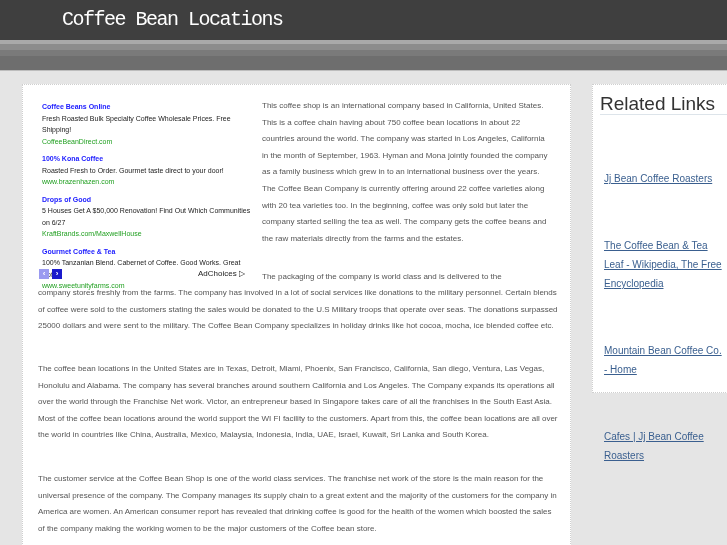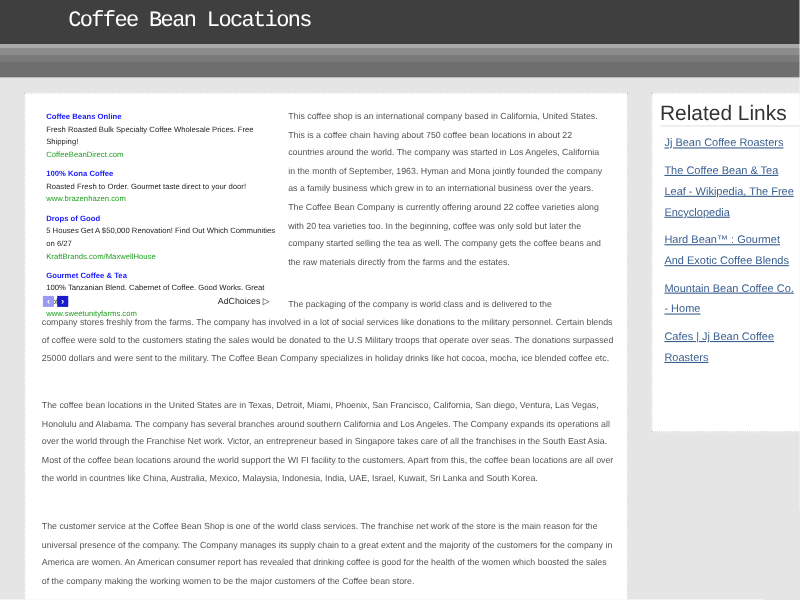--- a/index.html
+++ b/index.html
@@ -64,21 +64,21 @@
   .p4 { left: 38px; top: 471px; width: 520px; }
   .related-title {
     position: absolute; left: 600px; top: 93px; font-size: 19px; color: #333;
   }
   .related-rule {
     position: absolute; left: 600px; top: 114px; width: 127px; height: 1px; background: #dde4ea;
   }
   .related-list {
     position: absolute; left: 604px; top: 120px; width: 120px; list-style: none;
   }
-  .related-list li { margin-bottom: 6px; }
+  .related-list li { margin-bottom: 6px; margin-top: 48px; }
   .related-list a {
     font-size: 10px; line-height: 16px; color: #3a5f8f; text-decoration: underline;
   }
 </style>
 </head>
 <body>
 
 <div class="header">
   <div class="site-title">Coffee Bean Locations</div>
 </div>
@@ -120,16 +120,15 @@
 <p class="p p2-lead">The packaging of the company is world class and is delivered to the</p>
 <p class="p p2">company stores freshly from the farms. The company has involved in a lot of social services like donations to the military personnel. Certain blends of coffee were sold to the customers stating the sales would be donated to the U.S Military troops that operate over seas. The donations surpassed 25000 dollars and were sent to the military. The Coffee Bean Company specializes in holiday drinks like hot cocoa, mocha, ice blended coffee etc.</p>
 <p class="p p3">The coffee bean locations in the United States are in Texas, Detroit, Miami, Phoenix, San Francisco, California, San diego, Ventura, Las Vegas, Honolulu and Alabama. The company has several branches around southern California and Los Angeles. The Company expands its operations all over the world through the Franchise Net work. Victor, an entrepreneur based in Singapore takes care of all the franchises in the South East Asia. Most of the coffee bean locations around the world support the WI FI facility to the customers. Apart from this, the coffee bean locations are all over the world in countries like China, Australia, Mexico, Malaysia, Indonesia, India, UAE, Israel, Kuwait, Sri Lanka and South Korea.</p>
 <p class="p p4">The customer service at the Coffee Bean Shop is one of the world class services. The franchise net work of the store is the main reason for the universal presence of the company. The Company manages its supply chain to a great extent and the majority of the customers for the company in America are women. An American consumer report has revealed that drinking coffee is good for the health of the women which boosted the sales of the company making the working women to be the major customers of the Coffee bean store.</p>
 
 <div class="related-title">Related Links</div>
 <div class="related-rule"></div>
 <ul class="related-list">
   <li><a>Jj Bean Coffee Roasters</a></li>
   <li><a>The Coffee Bean &amp; Tea Leaf - Wikipedia, The Free Encyclopedia</a></li>
-  <li><a>Hard Bean™ : Gourmet And Exotic Coffee Blends</a></li>
   <li><a>Mountain Bean Coffee Co. - Home</a></li>
   <li><a>Cafes | Jj Bean Coffee Roasters</a></li>
 </ul>
 
 </body></html>

